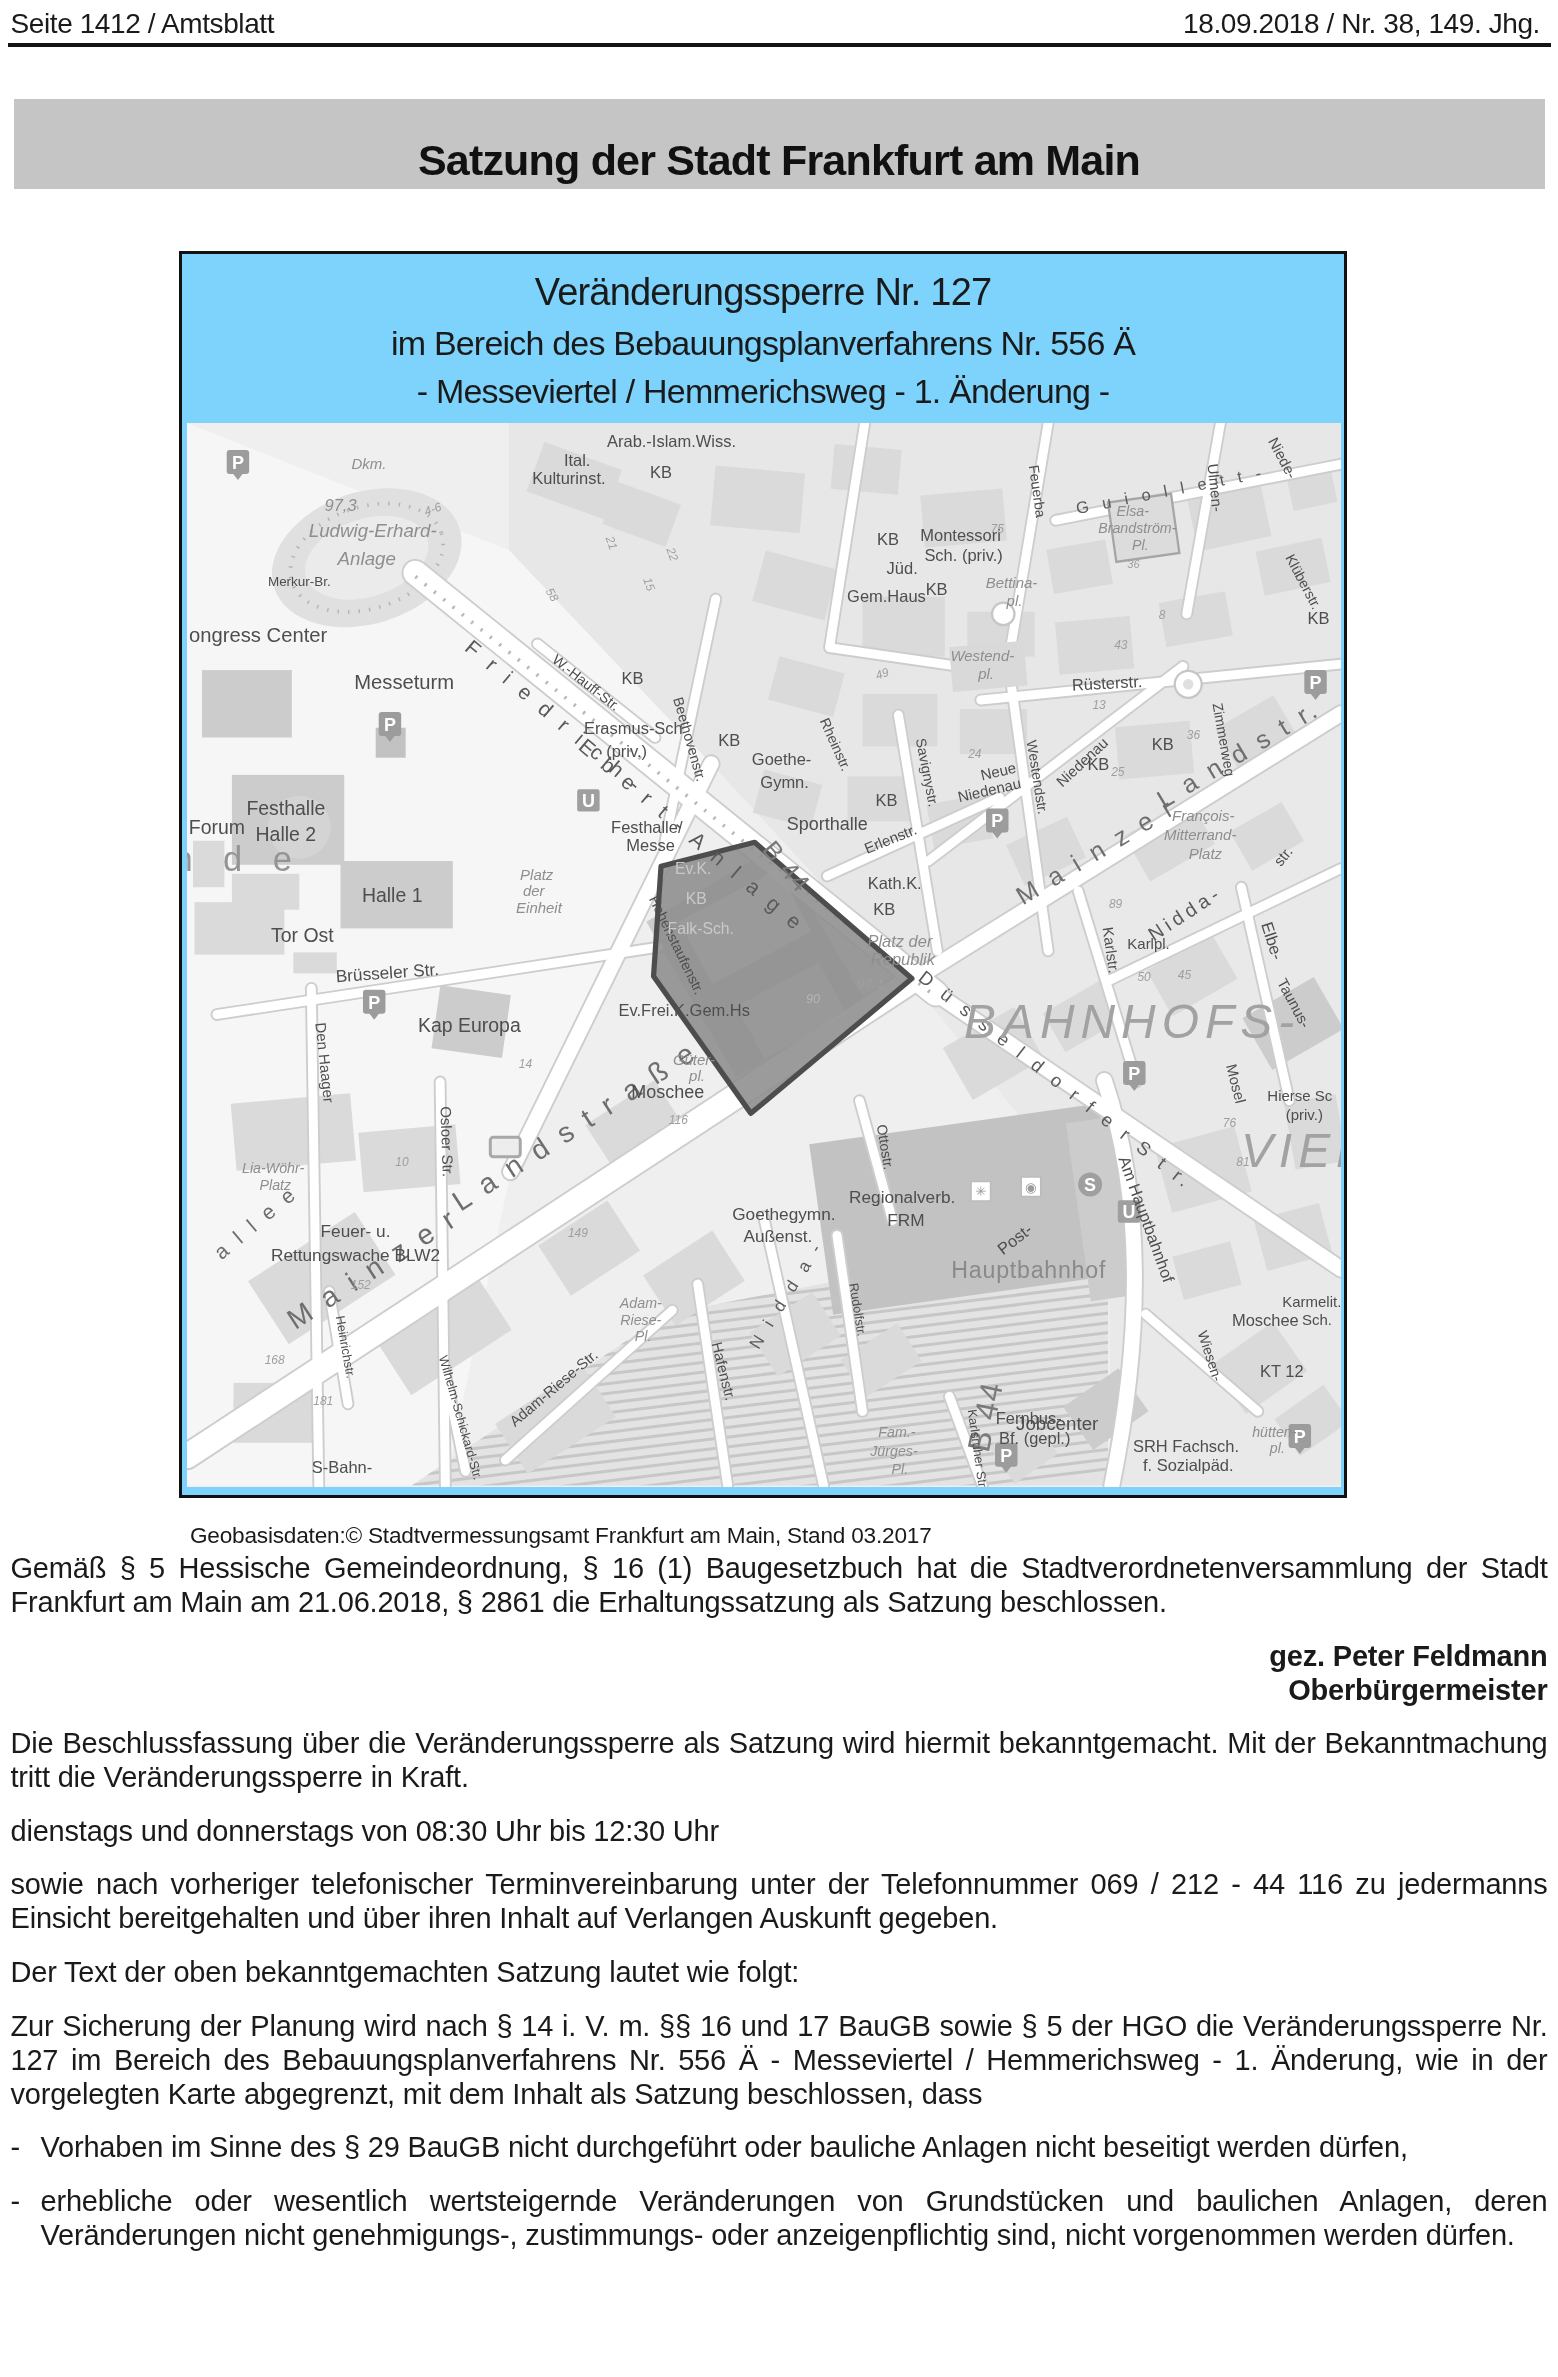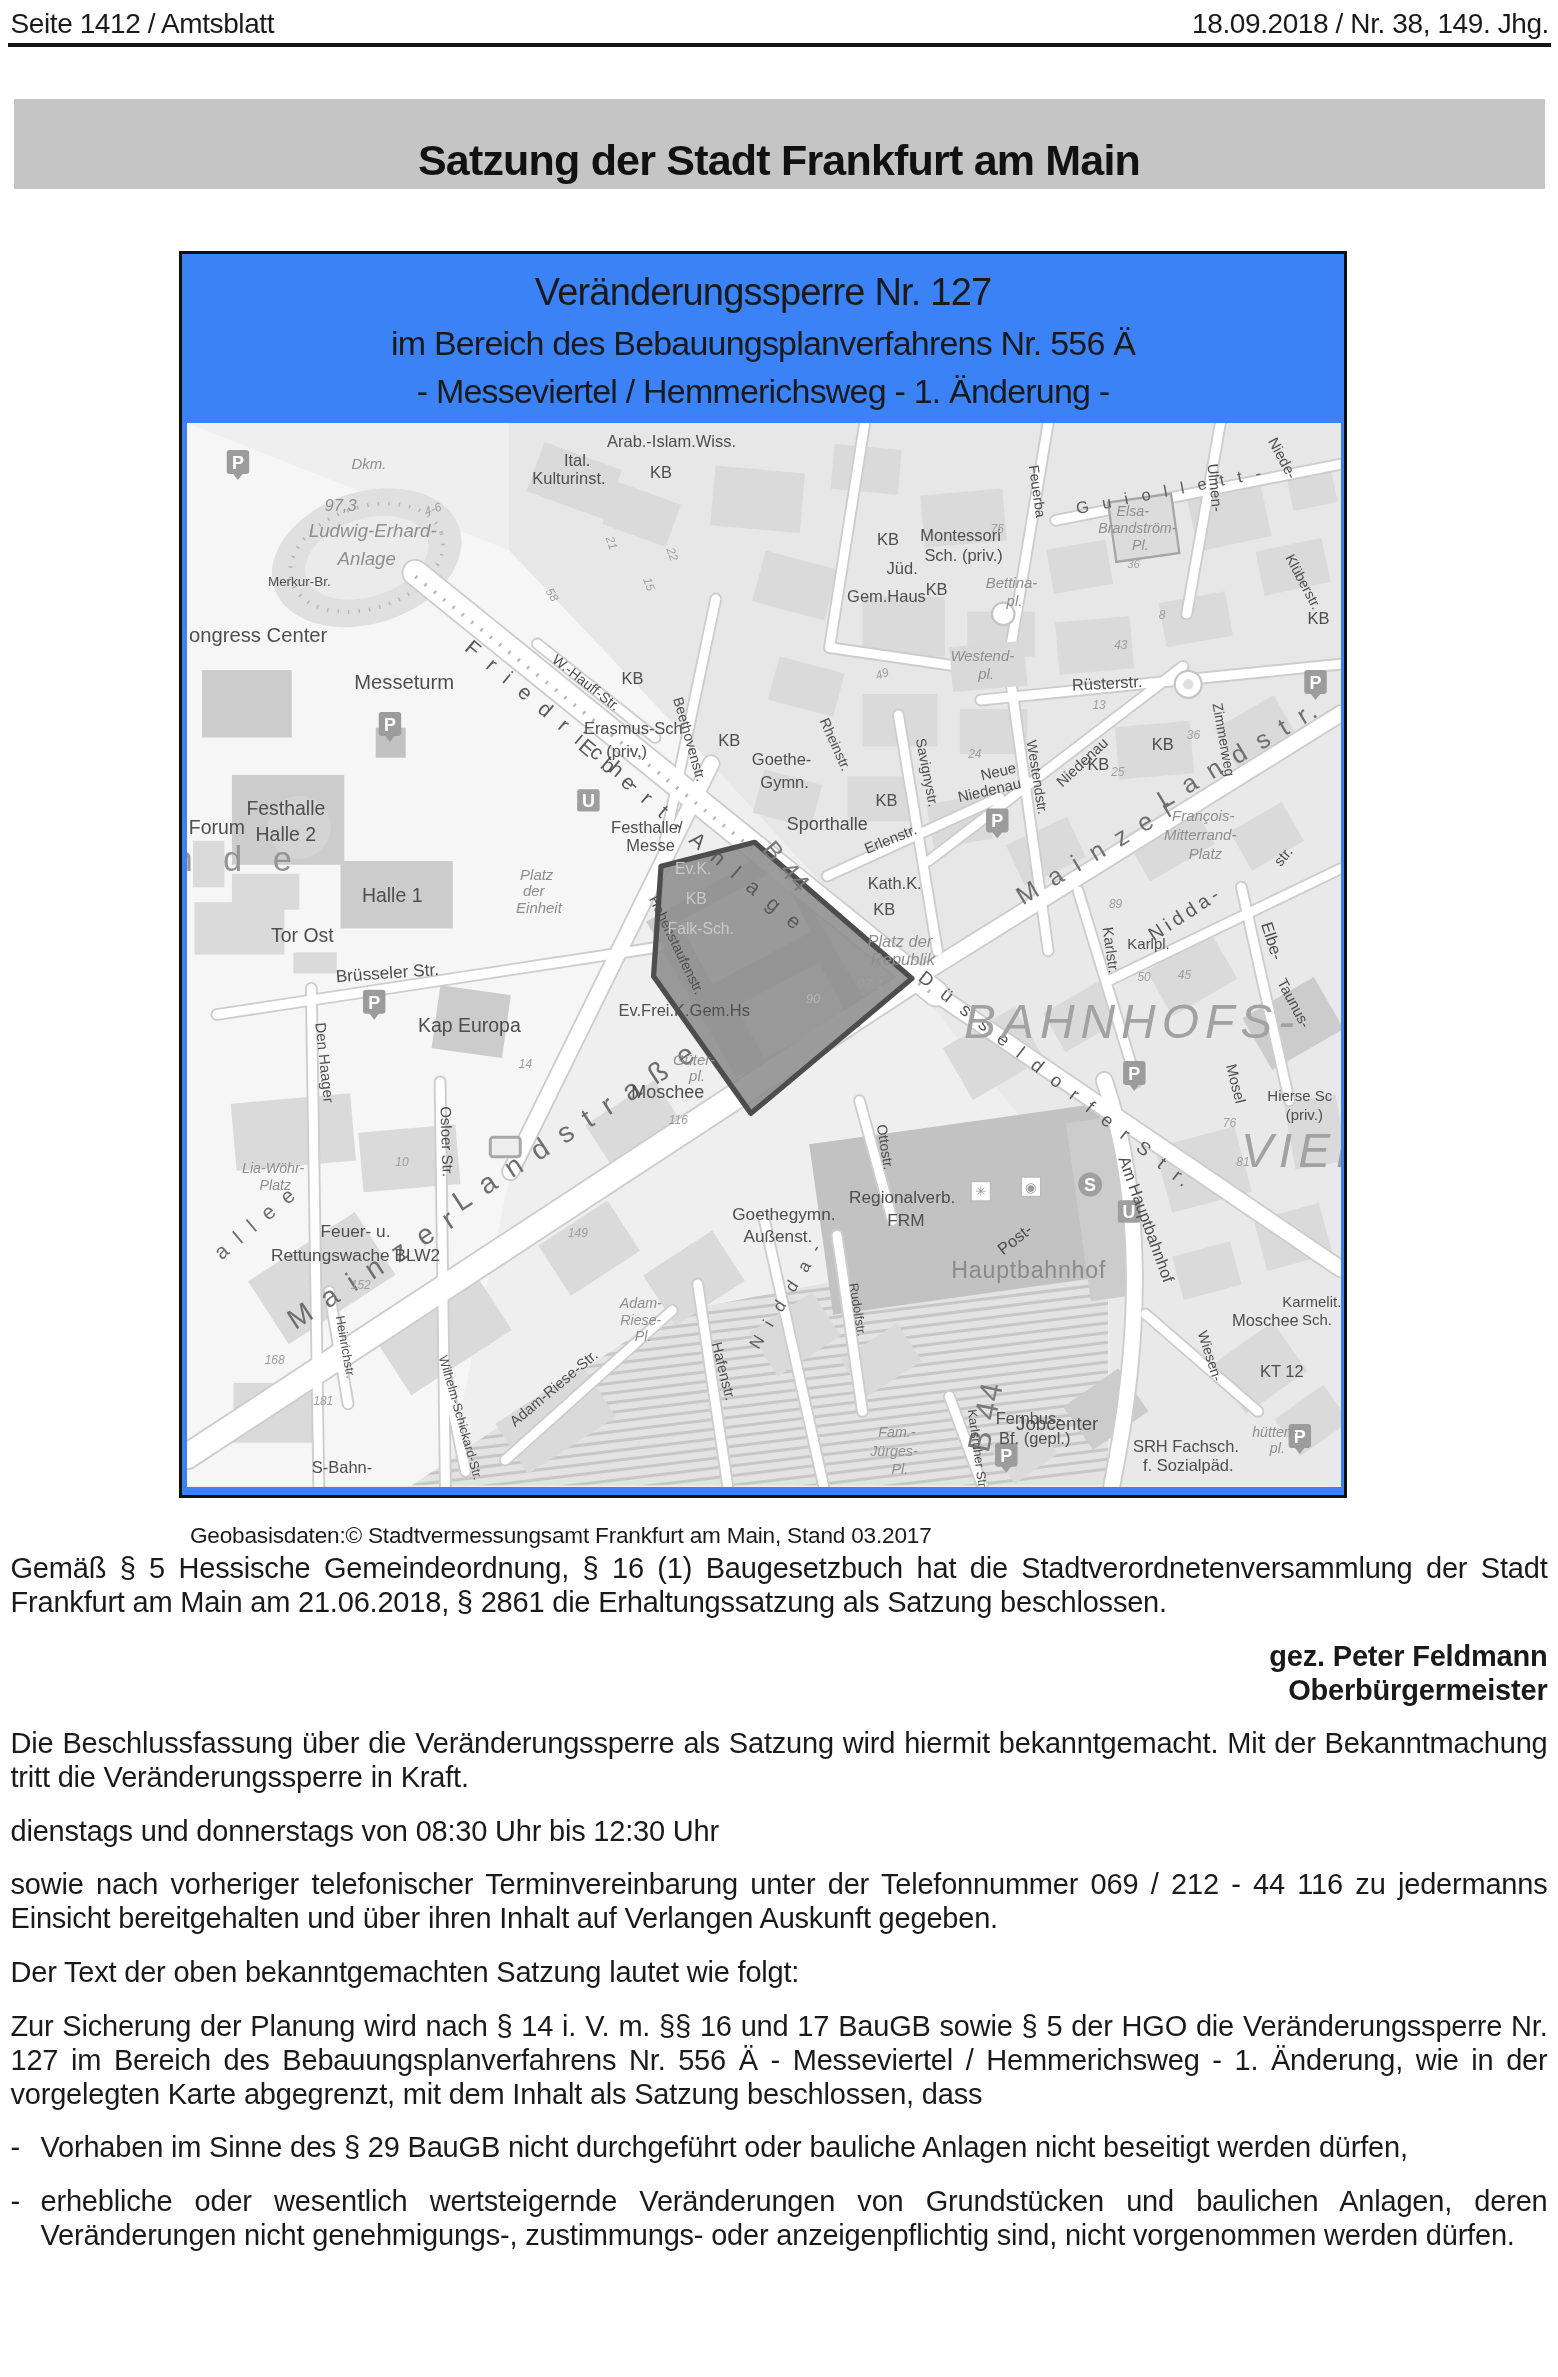--- a/index.html
+++ b/index.html
@@ -2,28 +2,28 @@
 <html style="font-size:12px"><head>
 <meta charset="utf-8">
 <style>
   html,body{margin:0;padding:0;background:#fff;}
   body{width:1558px;height:2377px;position:relative;overflow:hidden;
        font-family:"Liberation Sans",sans-serif;color:#1a1a1a;}
   .abs{position:absolute;}
   
   .hdr{top:7.5px;font-size:28px;letter-spacing:-0.4px;}
   .hdr-left{left:10.5px;}
-  .hdr-right{right:9px;}
+  .hdr-right{right:18px;}
   .rule{top:43px;left:7.5px;right:7.5px;height:3.8px;background:#141414;}
   
   .banner{top:99px;left:13.5px;width:1531px;height:90px;background:#c5c5c5;}
   .banner h1{margin:0;text-align:center;line-height:122px;font-size:43px;
              font-weight:700;letter-spacing:-0.8px;color:#111;}
   
-  .nbox{top:251px;left:179px;width:1168px;height:1247px;background:#3b82f6;
+  .nbox{top:251px;left:179px;width:1168px;height:1247px;background:#7dd3fc;
         border:3.8px solid #111;box-sizing:border-box;}
   .ntitles{position:absolute;top:12px;left:0;right:0;text-align:center;letter-spacing:-0.8px;}
   .nt1{font-size:38px;line-height:53px;}
   .nt2{font-size:34px;line-height:48px;}
   
   .mapwrap{position:absolute;left:5.3px;top:169px;width:1154px;height:1064px;overflow:hidden;}
   svg{display:block;}
   .mlbl{font-family:"Liberation Sans",sans-serif;fill:#4e4e4e;}
   .i{font-style:italic;fill:#8e8e8e;}
   .n{font-style:italic;fill:#9f9f9f;}

